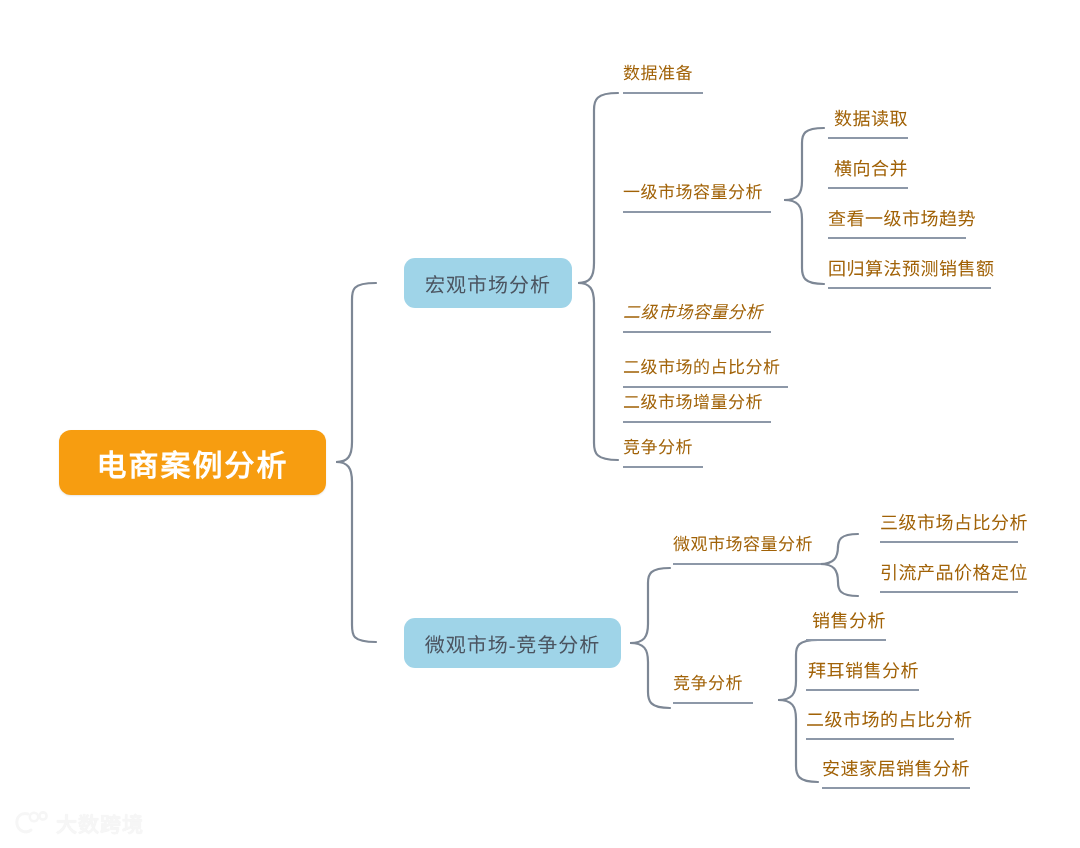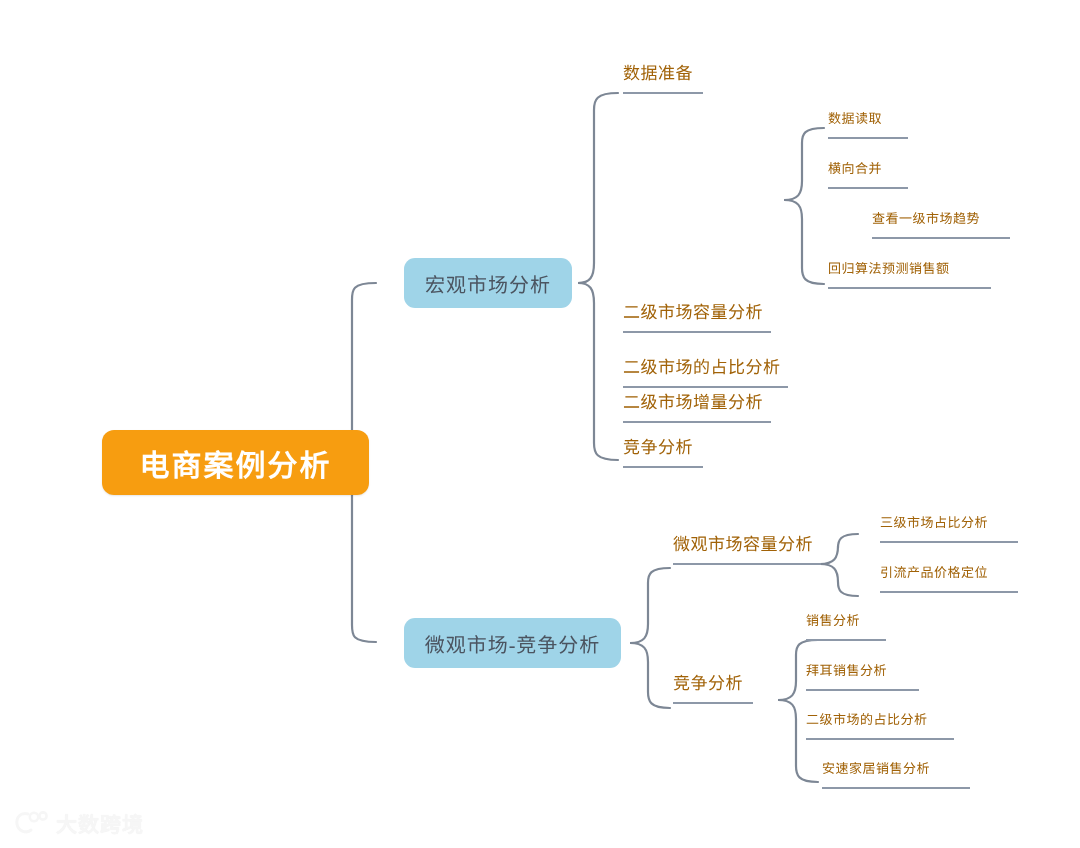--- a/index.html
+++ b/index.html
@@ -38,42 +38,42 @@
     display: flex;
     align-items: center;
     justify-content: center;
     background: #f79d10;
     color: #ffffff;
     border-radius: 12px;
     font-size: 30px;
     font-weight: bold;
     letter-spacing: 2px;
     box-shadow: 0 1px 2px rgba(0,0,0,0.10);
-    margin-left: 43px;
   }
   .node-branch {
     display: flex;
     align-items: center;
     justify-content: center;
     background: #9fd4e8;
     color: #4b5460;
     border-radius: 11px;
     font-size: 20px;
     letter-spacing: 1px;
   }
   .node-leaf {
     color: #a16207;
     font-size: 17px;
     letter-spacing: 0.5px;
     padding-bottom: 7px;
     border-bottom: 2px solid #8d98a8;
     line-height: 22px;
   }
   .node-leaf.lvl4 {
-    font-size: 13px;
+    font-size: 18px;
+    text-align: right;
   }
   
   #watermark {
     position: absolute;
     left: 14px;
     bottom: 10px;
     display: flex;
     align-items: center;
     gap: 8px;
     opacity: 0.55;
@@ -156,34 +156,35 @@
   </svg>
 
   <div class="node node-root" style="left:59px; top:430px; width:267px; height:65px;">电商案例分析</div>
 
   <div class="node node-branch" style="left:404px; top:258px; width:168px; height:50px;">宏观市场分析</div>
 
   <div class="node node-branch" style="left:404px; top:618px; width:217px; height:50px;font-family:Liberation Serif, serif;">微观市场-竞争分析</div>
 
   <div class="node node-leaf" style="left:623px; top:63px; width:80px;">数据准备</div>
 
-
-  <div class="node node-leaf" style="left:623px; top:302px; width:148px;">二级市场容量分析</div>
+  <div class="node node-leaf" style="left:623px; top:182px; width:148px;">一级市场容量分析</div>
+
+  <div class="node node-leaf" style="left:623px; top:302px; width:148px;font-style:italic;">二级市场容量分析</div>
 
   <div class="node node-leaf" style="left:623px; top:357px; width:165px;">二级市场的占比分析</div>
 
   <div class="node node-leaf" style="left:623px; top:392px; width:148px;">二级市场增量分析</div>
 
   <div class="node node-leaf" style="left:623px; top:437px; width:80px;">竞争分析</div>
 
   <div class="node node-leaf lvl4" style="left:828px; top:108px; width:80px;">数据读取</div>
 
   <div class="node node-leaf lvl4" style="left:828px; top:158px; width:80px;">横向合并</div>
 
-  <div class="node node-leaf lvl4" style="left:828px; top:208px; width:138px;margin-left:44px;">查看一级市场趋势</div>
+  <div class="node node-leaf lvl4" style="left:828px; top:208px; width:138px;">查看一级市场趋势</div>
 
   <div class="node node-leaf lvl4" style="left:828px; top:258px; width:163px;">回归算法预测销售额</div>
 
   <div class="node node-leaf" style="left:673px; top:534px; width:148px;">微观市场容量分析</div>
 
   <div class="node node-leaf" style="left:673px; top:673px; width:80px;">竞争分析</div>
 
   <div class="node node-leaf lvl4" style="left:880px; top:512px; width:138px;">三级市场占比分析</div>
 
   <div class="node node-leaf lvl4" style="left:880px; top:562px; width:138px;">引流产品价格定位</div>

